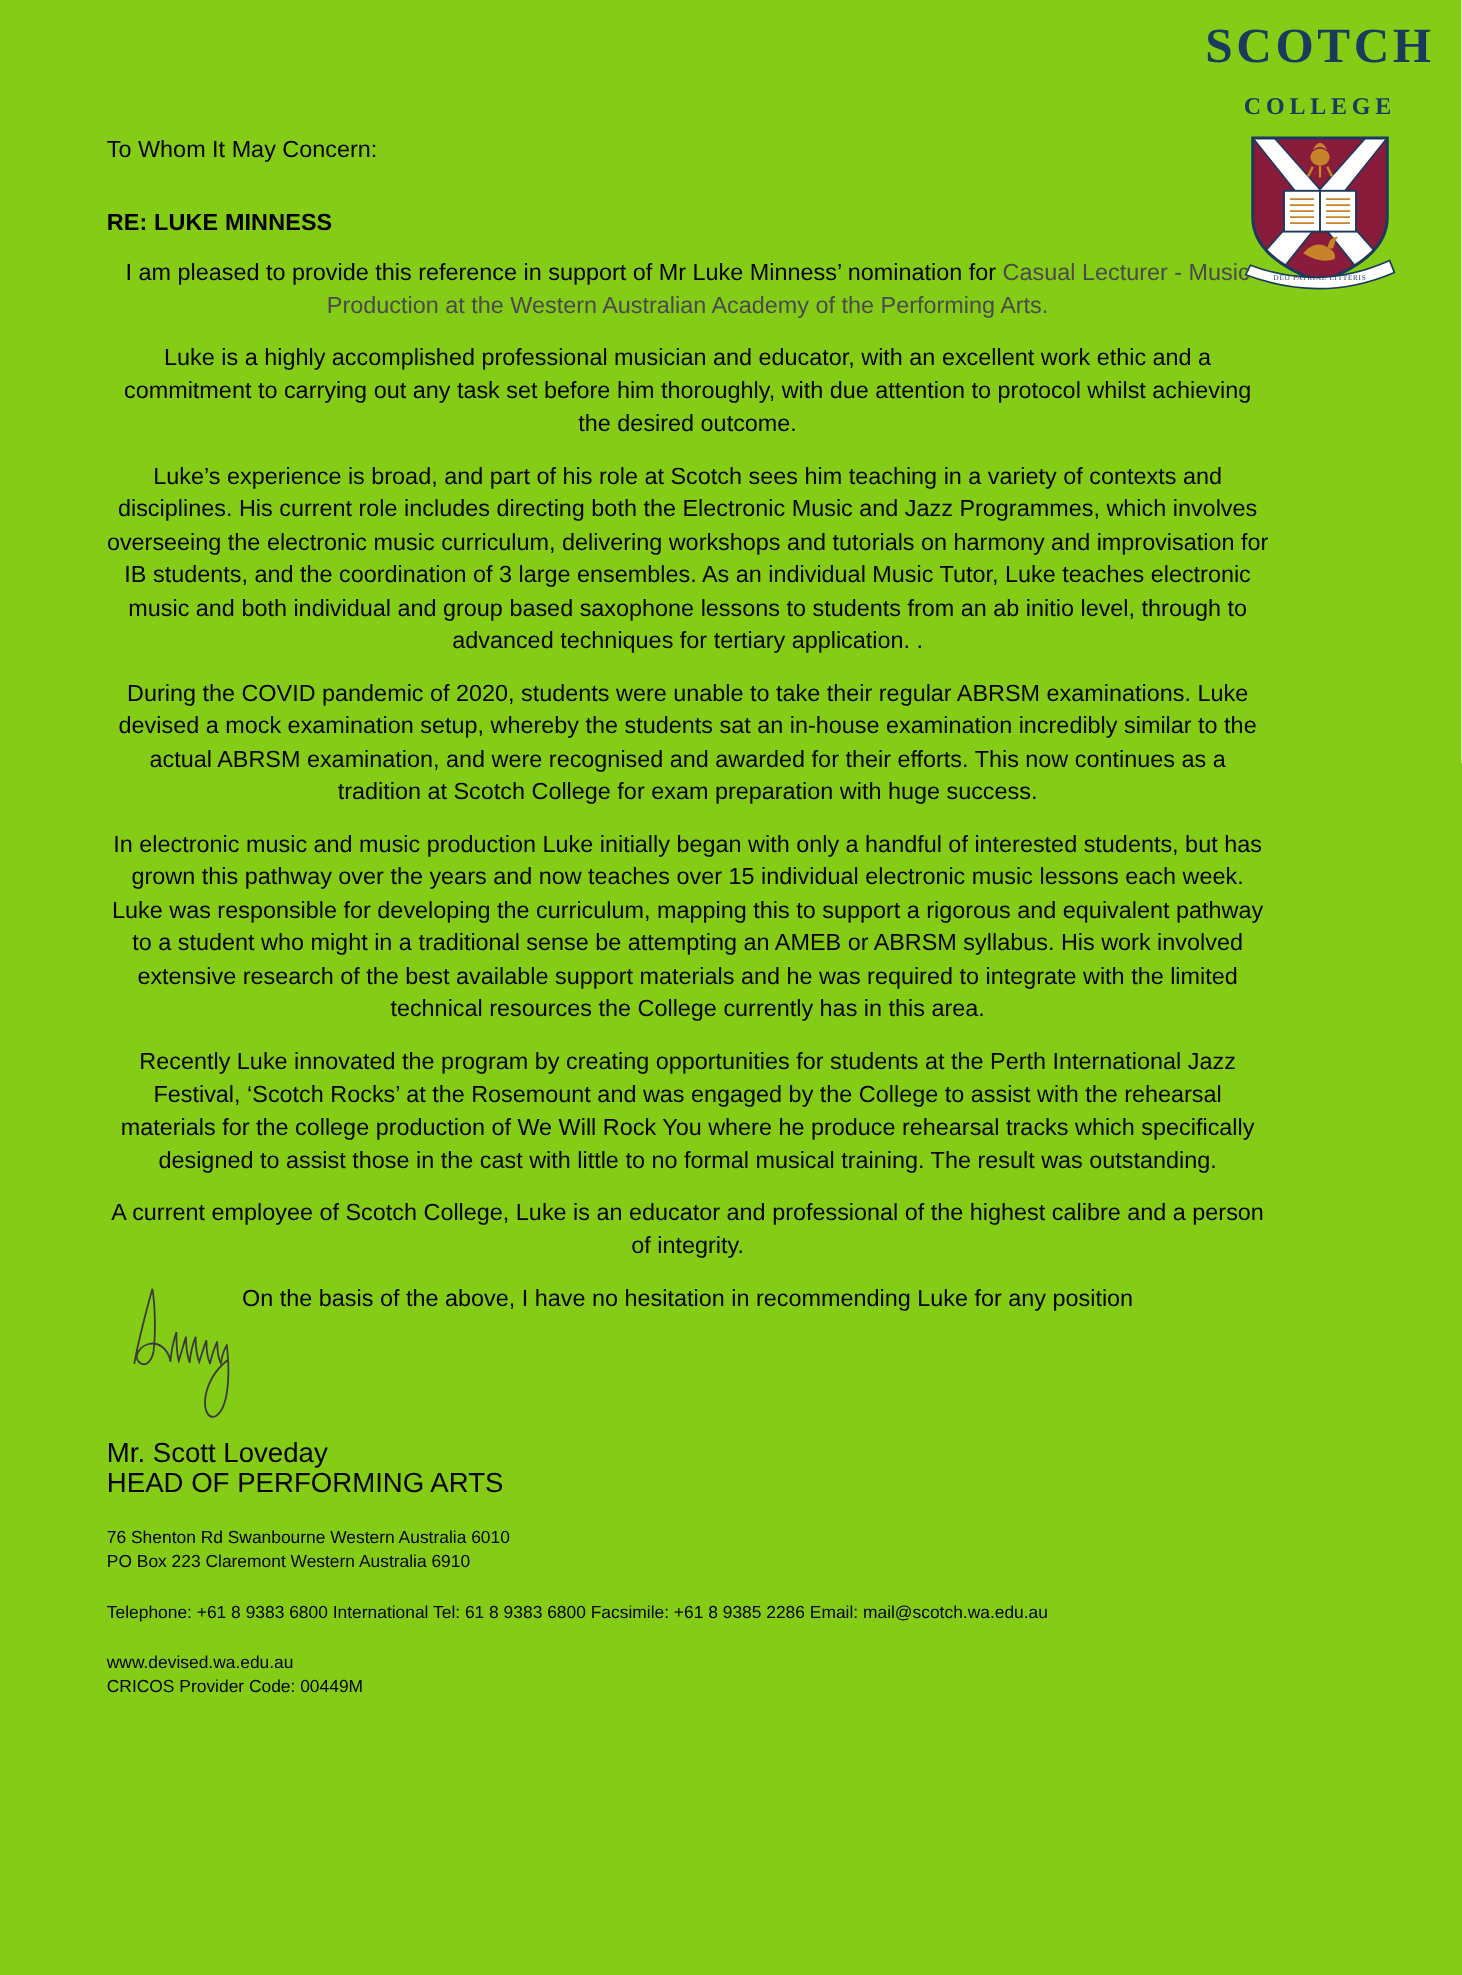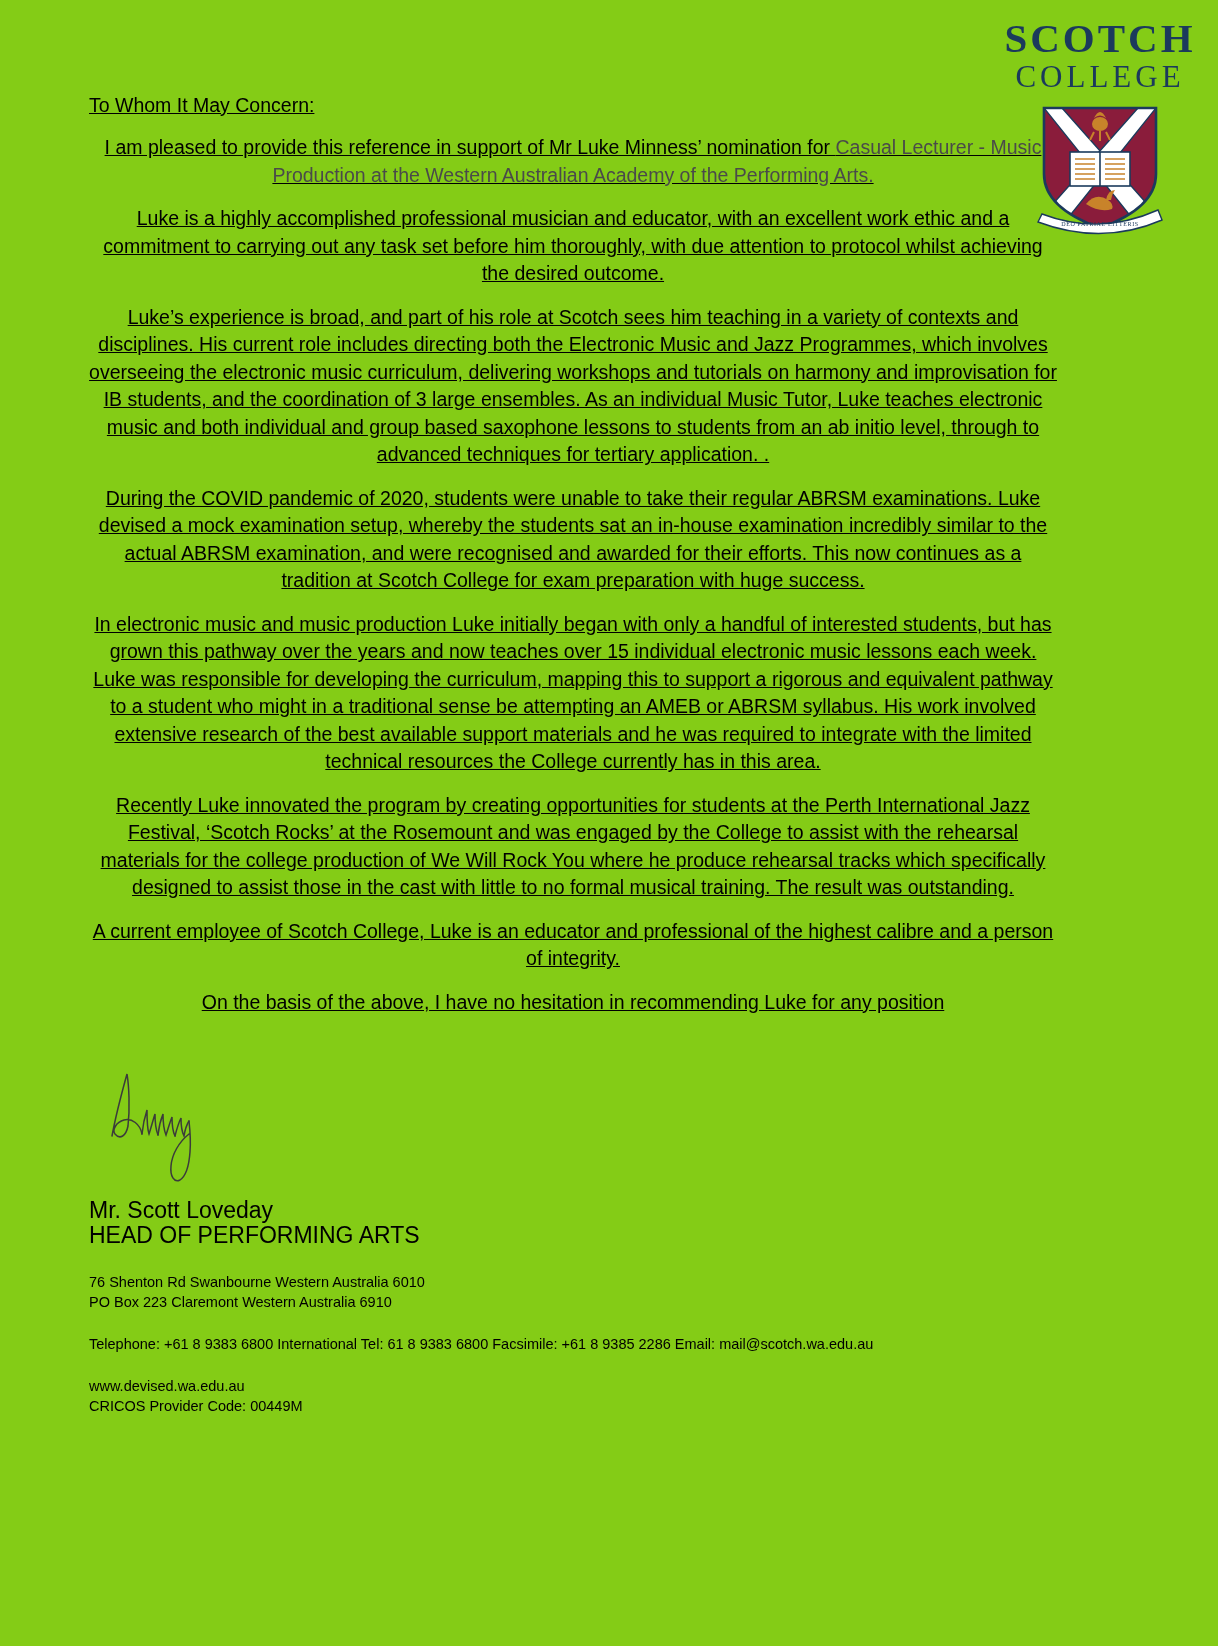--- a/index.html
+++ b/index.html
@@ -31,38 +31,37 @@
     font-family: "Liberation Serif", serif;
     letter-spacing: 2px;
     line-height: 1.0;
   }
   .lh-scotch {
     font-size: 41px;
     font-weight: 700;
     letter-spacing: 3px;
   }
   .lh-college {
-    font-size: 31px;
-    font-weight: 400;
+    font-size: 20px;
+    font-weight: 700;
     letter-spacing: 4px;
-    margin-top: 2px;
+    margin-top: 20px;
   }
   .lh-crest {
     margin-top: 10px;
     display: flex;
     justify-content: center;
   }
 
   
   .body-wrap {
     position: absolute;
     left: 89px;
-    top: 92px;
+    top: 112px;
     width: 968px;
-    text-decoration: underline;
   }
   .salutation {
     font-size: 19.5px;
     line-height: 1.35;
     margin: 0 0 0 0;
   }
   .subject {
     font-size: 19.5px;
     font-weight: bold;
     margin: 37px 0 0 0;
@@ -169,20 +168,21 @@
           <text x="64" y="124" font-size="6" fill="#1b3a5c" text-anchor="middle" font-family="Liberation Serif, serif" letter-spacing="0.6">DEO PATRIAE LITTERIS</text>
         </g>
       </svg>
     </div>
   </div>
 
   <div class="body-wrap">
 
     <p class="salutation">To Whom It May Concern:</p>
 
+    <p class="subject">RE: LUKE MINNESS</p>
 
     <p class="para"><span>I am pleased to provide this reference in support of Mr Luke Minness’ nomination for </span><span class="muted">Casual Lecturer - Music Production at the Western Australian Academy of the Performing Arts.</span></p>
 
     <p class="para">Luke is a highly accomplished professional musician and educator, with an excellent work ethic and a commitment to carrying out any task set before him thoroughly, with due attention to protocol whilst achieving the desired outcome.</p>
     <p class="para">Luke’s experience is broad, and part of his role at Scotch sees him teaching in a variety of contexts and disciplines. His current role includes directing both the Electronic Music and Jazz Programmes, which involves overseeing the electronic music curriculum, delivering workshops and tutorials on harmony and improvisation for IB students, and the coordination of 3 large ensembles. As an individual Music Tutor, Luke teaches electronic music and both individual and group based saxophone lessons to students from an ab initio level, through to advanced techniques for tertiary application. .</p>
     <p class="para">During the COVID pandemic of 2020, students were unable to take their regular ABRSM examinations. Luke devised a mock examination setup, whereby the students sat an in-house examination incredibly similar to the actual ABRSM examination, and were recognised and awarded for their efforts. This now continues as a tradition at Scotch College for exam preparation with huge success.</p>
     <p class="para">In electronic music and music production Luke initially began with only a handful of interested students, but has grown this pathway over the years and now teaches over 15 individual electronic music lessons each week. Luke was responsible for developing the curriculum, mapping this to support a rigorous and equivalent pathway to a student who might in a traditional sense be attempting an AMEB or ABRSM syllabus. His work involved extensive research of the best available support materials and he was required to integrate with the limited technical resources the College currently has in this area.</p>
     <p class="para">Recently Luke innovated the program by creating opportunities for students at the Perth International Jazz Festival, ‘Scotch Rocks’ at the Rosemount and was engaged by the College to assist with the rehearsal materials for the college production of We Will Rock You where he produce rehearsal tracks which specifically designed to assist those in the cast with little to no formal musical training. The result was outstanding.</p>
     <p class="para">A current employee of Scotch College, Luke is an educator and professional of the highest calibre and a person of integrity.</p>
     <p class="para">On the basis of the above, I have no hesitation in recommending Luke for any position</p>

